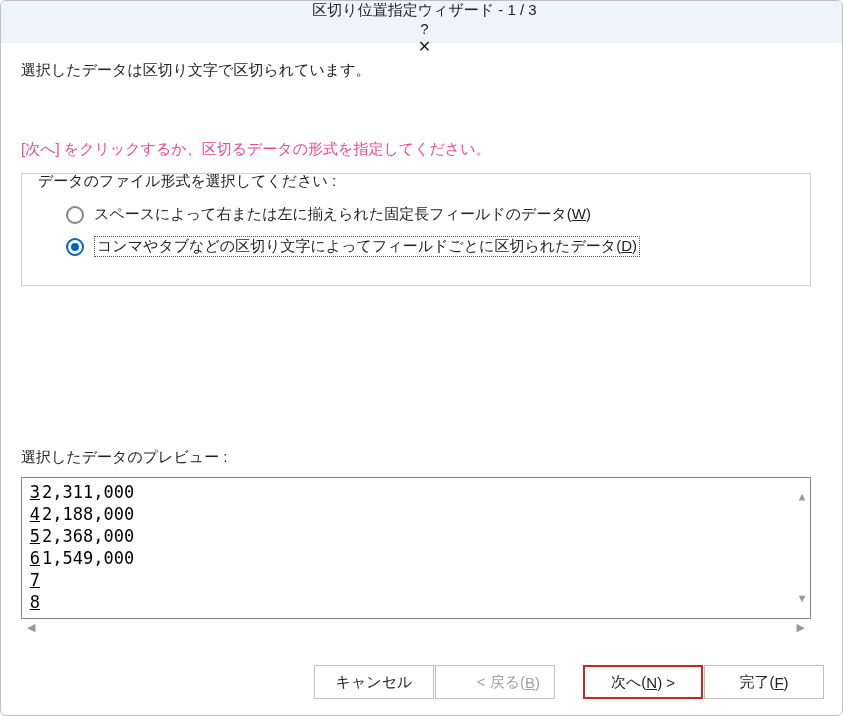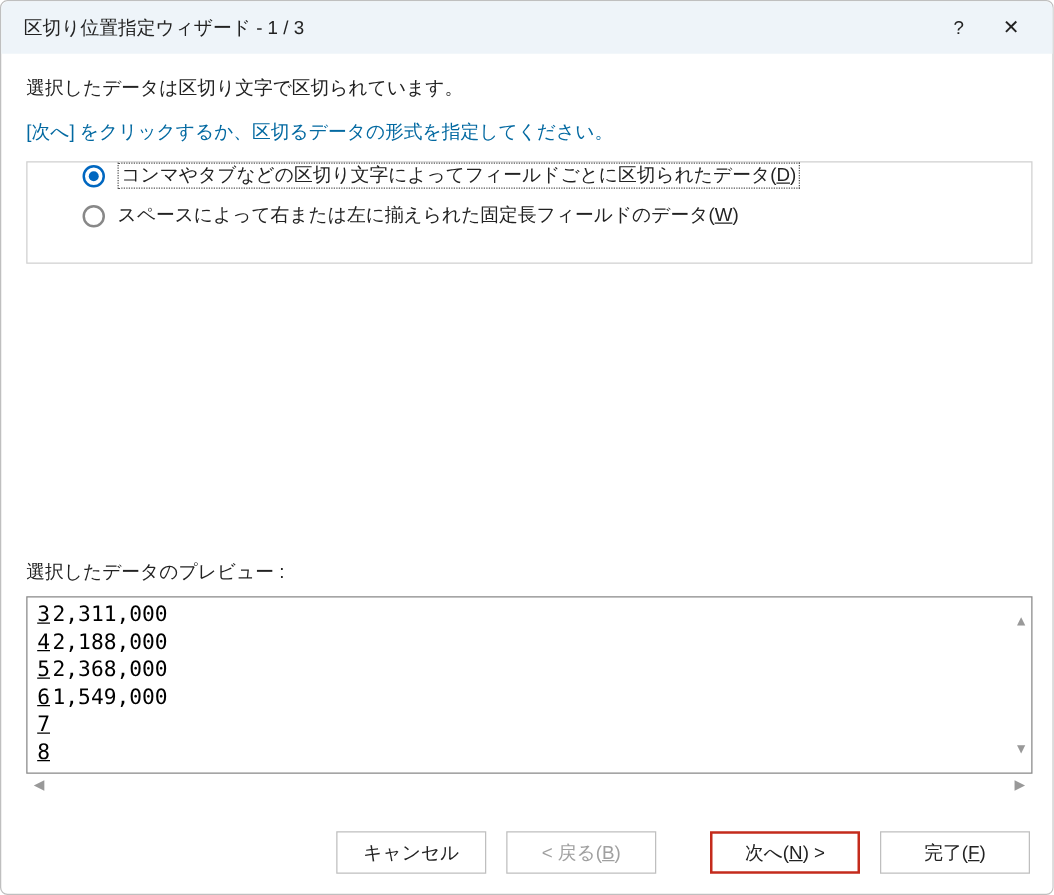--- a/index.html
+++ b/index.html
@@ -20,39 +20,40 @@
   display: flex;
   flex-direction: column;
 }
 .titlebar {
   height: 42px;
   background: #eef4f9;
   display: flex;
   align-items: center;
   padding: 0 12px 0 18px;
   border-radius: 6px 6px 0 0;
+  flex-direction: column;
 }
 .title { flex: 1; font-size: 15px; color: #222; }
 .title-icon {
   width: 42px;
   text-align: center;
   font-size: 15px;
   color: #222;
   cursor: default;
   user-select: none;
 }
 .title-icon.big { font-size: 16px; }
 .body {
   flex: 1;
-  padding: 18px 16px 12px 20px;
+  padding: 18px 31px 12px 20px;
   display: flex;
   flex-direction: column;
 }
 .line1 { margin-bottom: 16px; font-size: 15px; color: #222; }
-.line2 { margin-bottom: 14px; font-size: 15px; color: #0369a1; }
+.line2 { margin-bottom: 14px; font-size: 15px; color: #ec4899; margin-top: 44px; }
 .fieldset {
   border: 1px solid #d0d0d0;
   border-radius: 0;
   padding: 0 16px 16px 16px;
   margin-bottom: 8px;
   position: relative;
 }
 .legend {
   position: relative;
   top: -10px;
@@ -123,64 +124,65 @@
   height: 22px;
   display: flex;
   justify-content: space-between;
   padding: 2px 6px 0 6px;
   color: #999;
 }
 .harrow { font-size: 11px; user-select: none; }
 .buttons {
   display: flex;
   justify-content: flex-end;
-  gap: 16px;
+  gap: 1px;
   padding: 12px 18px 16px 18px;
 }
 .btn {
   min-width: 120px;
   height: 34px;
   border: 1px solid #bfbfbf;
   background: #fff;
   font-size: 15px;
   color: #222;
   display: inline-flex;
   align-items: center;
   justify-content: center;
   cursor: default;
   padding: 0 14px;
 }
-.btn.disabled { color: #a0a0a0; }
+.btn.disabled { color: #a0a0a0; justify-content: flex-end; }
 .btn.primary { border: 2px solid #c42b1c; margin-left: 27px; }
 </style>
 </head>
 <body>
 
 <div class="window">
 
   <div class="titlebar">
     <div class="title">区切り位置指定ウィザード - 1 / 3</div>
     <div class="title-icon">?</div>
     <div class="title-icon big">✕</div>
   </div>
 
   <div class="body">
     <div class="line1">選択したデータは区切り文字で区切られています。</div>
     <div class="line2">[次へ] をクリックするか、区切るデータの形式を指定してください。</div>
 
     <div class="fieldset">
+      <div class="prompt">データのファイル形式を選択してください :</div>
+
+      <div class="radio-row">
+        <span class="radio"></span>
+        <span class="radio-label"><span>スペースによって右または左に揃えられた固定長フィールドのデータ(</span><span class="underline">W</span><span>)</span></span>
+      </div>
 
       <div class="radio-row">
         <span class="radio selected"></span>
         <span class="radio-label focused"><span>コンマやタブなどの区切り文字によってフィールドごとに区切られたデータ(</span><span class="underline">D</span><span>)</span></span>
-      </div>
-
-      <div class="radio-row">
-        <span class="radio"></span>
-        <span class="radio-label"><span>スペースによって右または左に揃えられた固定長フィールドのデータ(</span><span class="underline">W</span><span>)</span></span>
       </div>
     </div>
 
     <div class="spacer"></div>
 
     <div class="preview-label">選択したデータのプレビュー :</div>
     <div class="preview-box">
       <div class="prow">
           <span class="rownum">3</span>
           <span class="pval">2,311,000</span>

